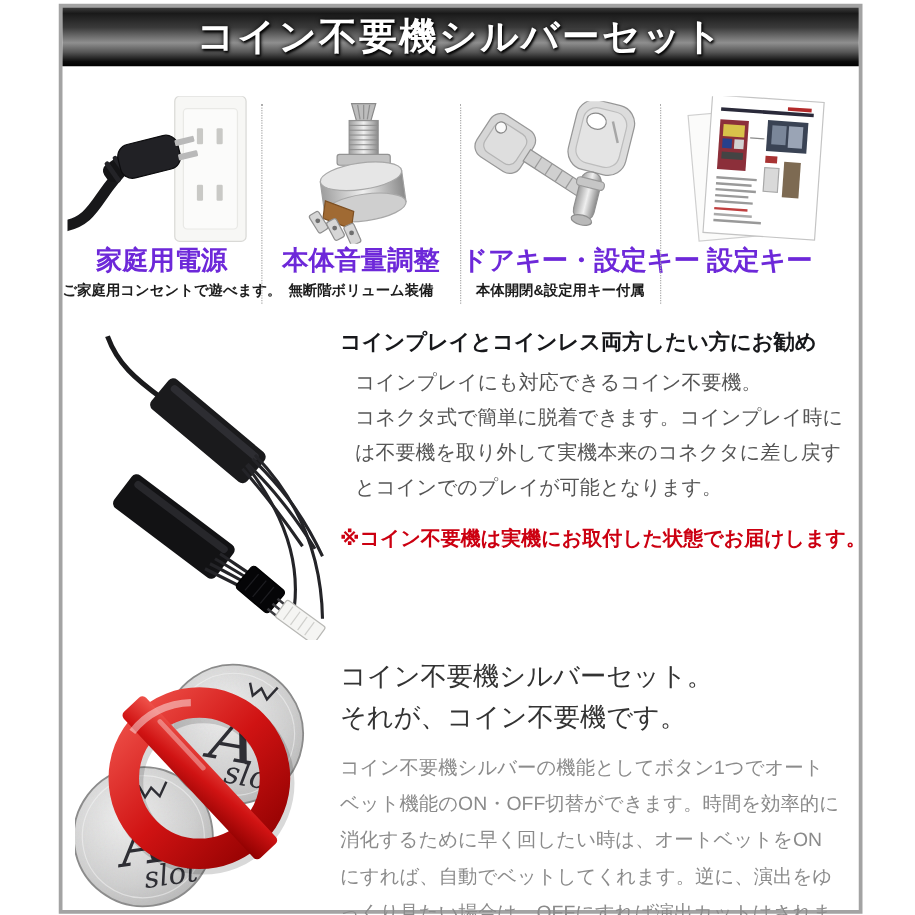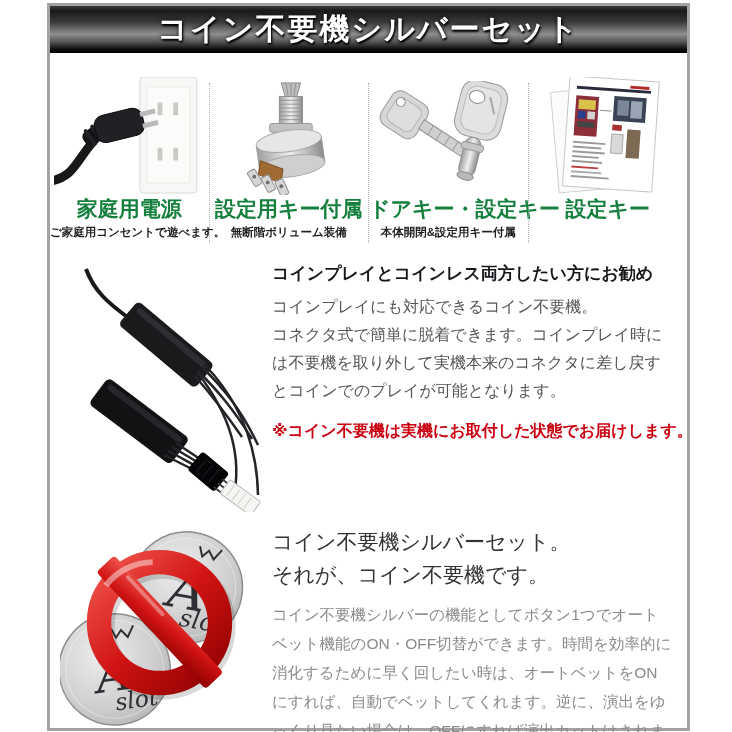--- a/index.html
+++ b/index.html
@@ -14,35 +14,35 @@
   .hdr{position:absolute;top:0;left:0;right:0;height:47px;
     background:linear-gradient(180deg,#3d3d3d 0%,#191919 10%,#3a3a3a 34%,#8f8f8f 60%,#565656 76%,#0c0c0c 92%,#000 100%);
     display:flex;align-items:center;justify-content:center;}
   .hdr .t{color:#fff;font-size:30px;font-weight:bold;letter-spacing:2px;
     text-shadow:0 0 4px rgba(0,0,0,.9),1px 2px 2px #000;}
   
   .features{position:absolute;top:77px;left:0;right:0;height:160px;display:flex;}
   .fcol{flex:1;position:relative;text-align:center;min-width:0;}
   .fcol + .fcol{border-left:1px dotted #adadad;}
   .fimg{height:112px;display:flex;align-items:flex-end;justify-content:center;}
-  .flabel{font-size:21px;font-weight:bold;color:#15803d;line-height:1.15;margin-top:2px;white-space:nowrap;}
+  .flabel{font-size:21px;font-weight:bold;color:#6d28d9;line-height:1.15;margin-top:2px;white-space:nowrap;}
   .fcap{font-size:11.5px;font-weight:bold;color:#1d1d1d;margin-top:4px;white-space:nowrap;}
   
   .sec1{position:absolute;top:247px;left:0;right:0;height:258px;}
   .sec1-photo{position:absolute;left:6px;top:14px;width:210px;height:245px;}
   .sec1-text{position:absolute;left:222px;top:0;right:13px;}
   .wm-row{position:relative;height:44px;}
   .plus-badge{position:absolute;left:51px;top:3px;width:39px;height:39px;border-radius:50%;background:#1579b8;}
   .plus-badge::before{content:"";position:absolute;left:8px;top:16px;width:23px;height:7px;background:#fff;border-radius:1px;}
   .plus-badge::after{content:"";position:absolute;left:16px;top:8px;width:7px;height:23px;background:#fff;border-radius:1px;}
   .coinless-wm{position:absolute;left:87px;top:-5px;font-size:48px;font-weight:bold;color:#dadada;letter-spacing:1.5px;z-index:0;}
   .big-title{position:relative;z-index:1;font-size:37px;font-weight:normal;color:#3f434c;
     line-height:1.15;letter-spacing:.5px;white-space:nowrap;margin:0;}
   .subtitle{font-size:17px;font-weight:bold;color:#17181b;margin-top:9px;white-space:nowrap;}
-  .body1{font-size:16px;color:#555;line-height:28px;margin-top:8px;width:403px;}
+  .body1{font-size:16px;color:#555;line-height:28px;margin-top:8px;width:403px;margin-left:12px;}
   .note{font-size:16px;font-weight:bold;color:#cc0011;margin-top:8px;white-space:nowrap;}
   
   .sec2{position:absolute;top:505px;left:0;right:0;bottom:0;}
   .sec2-photo{position:absolute;left:10px;top:12px;width:200px;height:205px;}
   .sec2-text{position:absolute;left:222px;top:0;right:13px;}
   .h2line{font-size:21px;font-weight:500;color:#333;line-height:33px;white-space:nowrap;}
   .h2wrap{margin-top:14px;}
   .body2{font-size:15.5px;color:#8b8b8b;line-height:29px;margin-top:9px;width:401px;}
   svg{display:block;}
 </style>
@@ -116,21 +116,21 @@
           <g fill="#d6d6d6" stroke="#8f8f8f">
             <rect x="30" y="92" width="9" height="17" rx="2" transform="rotate(-32 34 100)"></rect>
             <rect x="44" y="98" width="9" height="17" rx="2" transform="rotate(-28 48 106)"></rect>
             <rect x="58" y="102" width="9" height="17" rx="2" transform="rotate(-24 62 110)"></rect>
           </g>
           <circle cx="34" cy="99" r="2" fill="#6e6e6e"></circle>
             <circle cx="48" cy="105" r="2" fill="#6e6e6e"></circle>
             <circle cx="62" cy="109" r="2" fill="#6e6e6e"></circle>
         </svg>
       </div>
-      <div class="flabel">設定用キー付属</div>
+      <div class="flabel">本体音量調整</div>
       <div class="fcap">無断階ボリューム装備</div>
     </div>
 
     <div class="fcol">
       <div class="fimg">
         <svg width="150" height="114" viewBox="0 0 150 116">
           <g transform="rotate(33 45 45)">
             <rect x="6" y="24" width="42" height="40" rx="10" fill="#d6d6d6" stroke="#989898"></rect>
             <rect x="12" y="30" width="30" height="28" rx="7" fill="#dedede" stroke="#b5b5b5"></rect>
             <circle cx="17" cy="35" r="4.5" fill="#fafafa" stroke="#8a8a8a"></circle>

